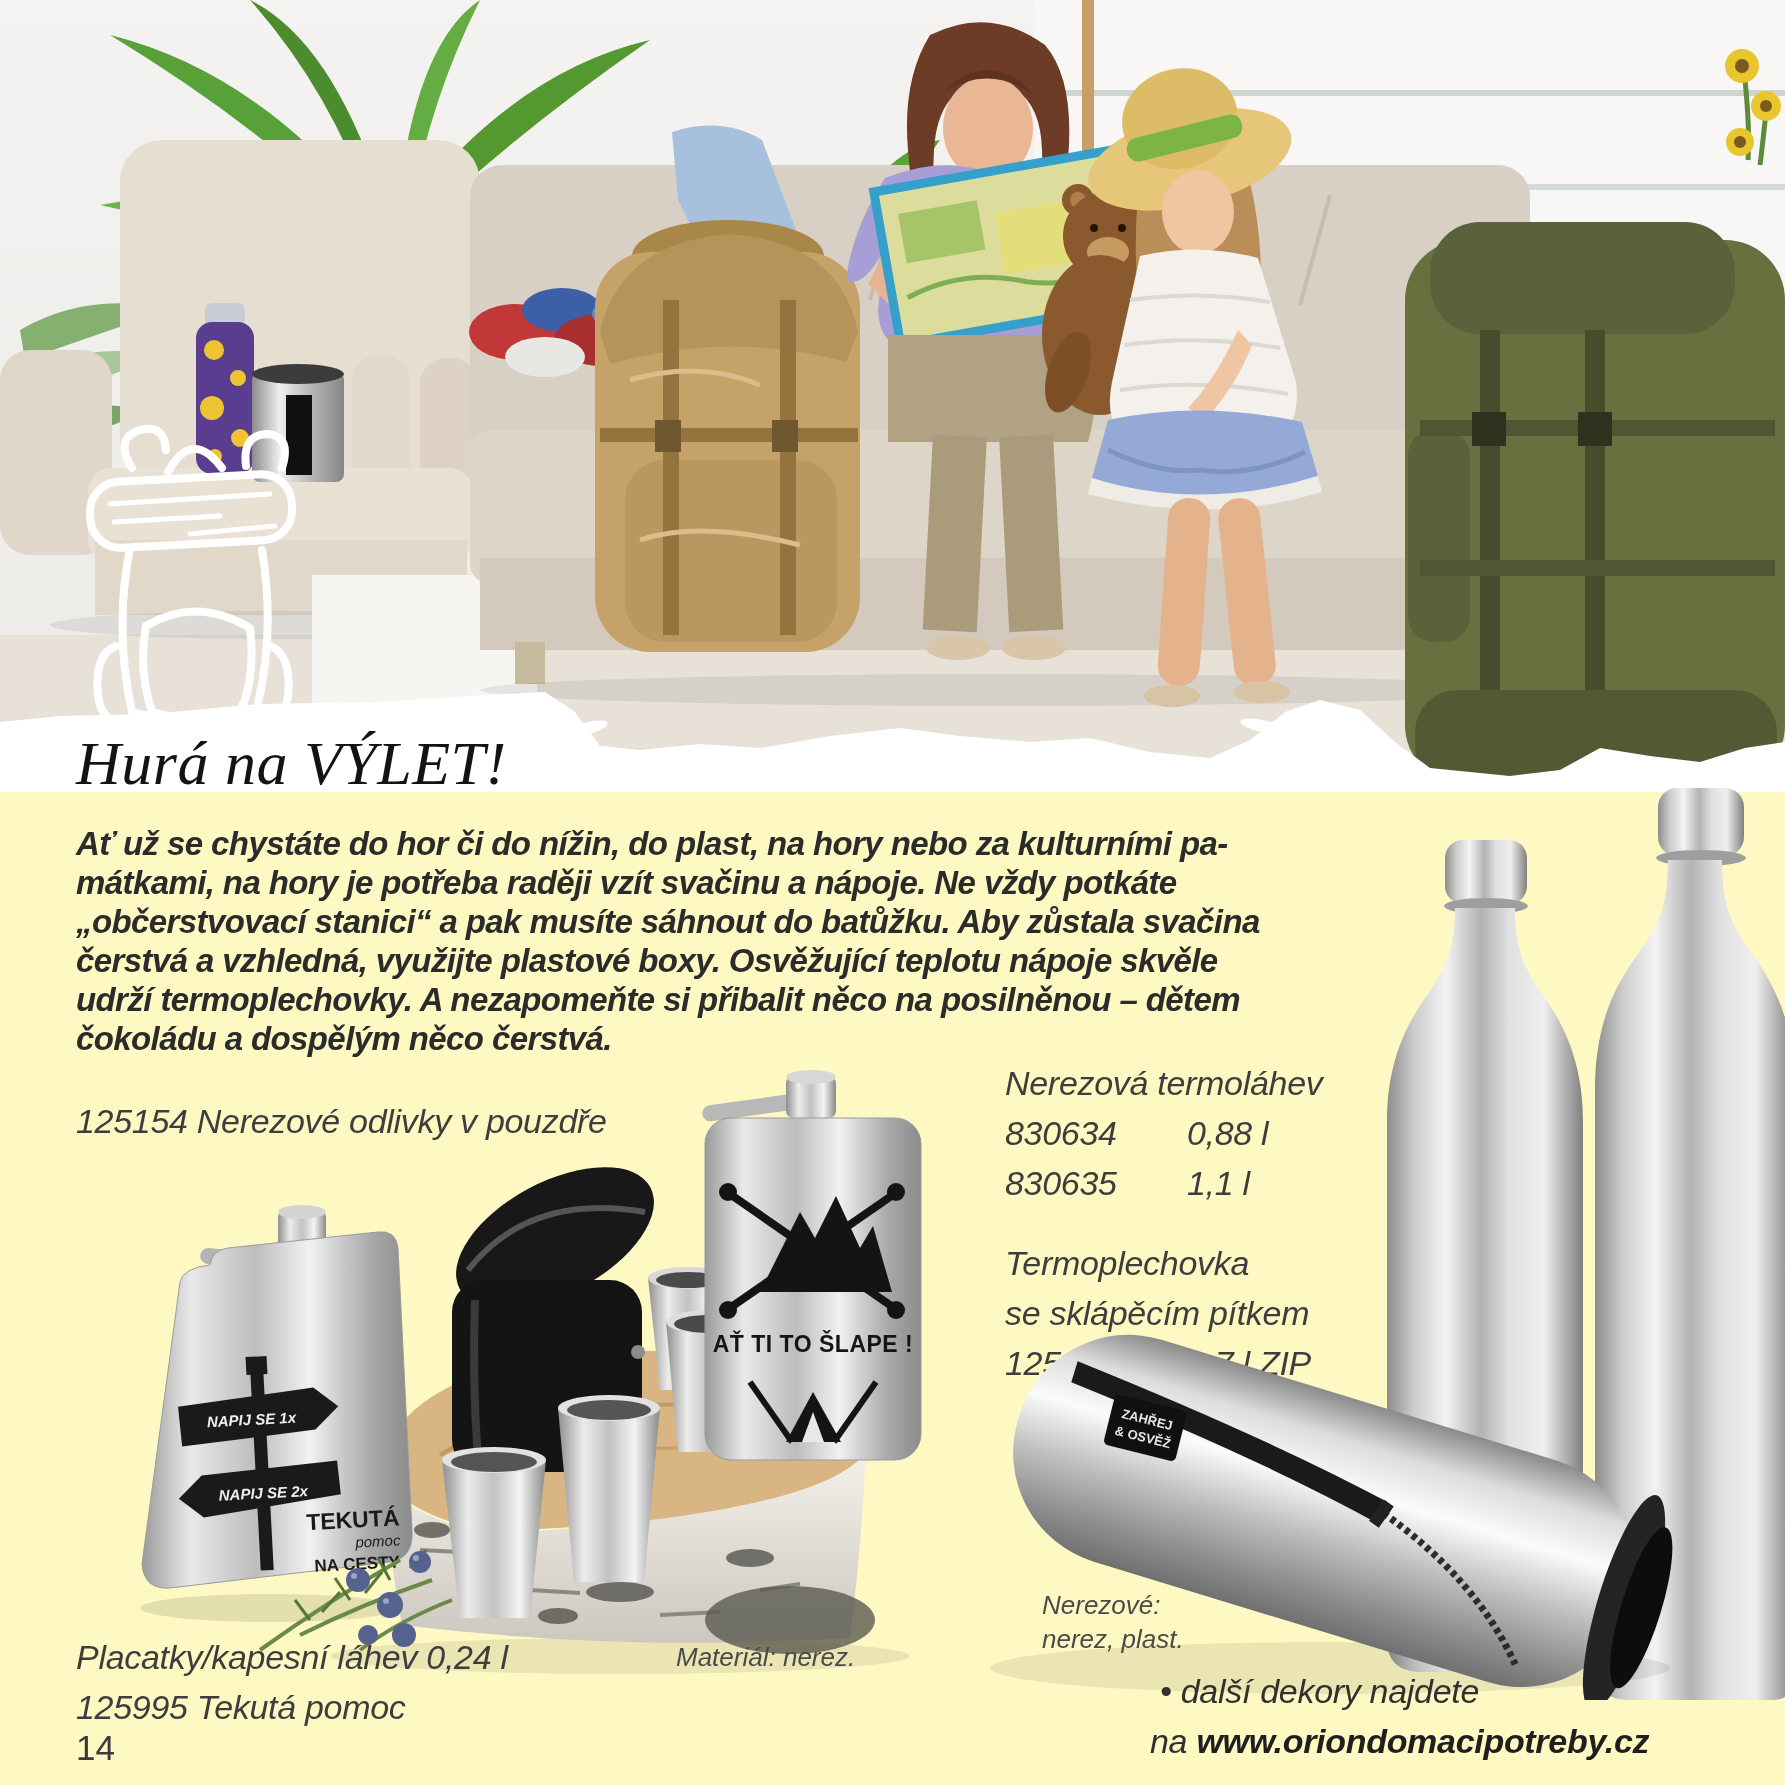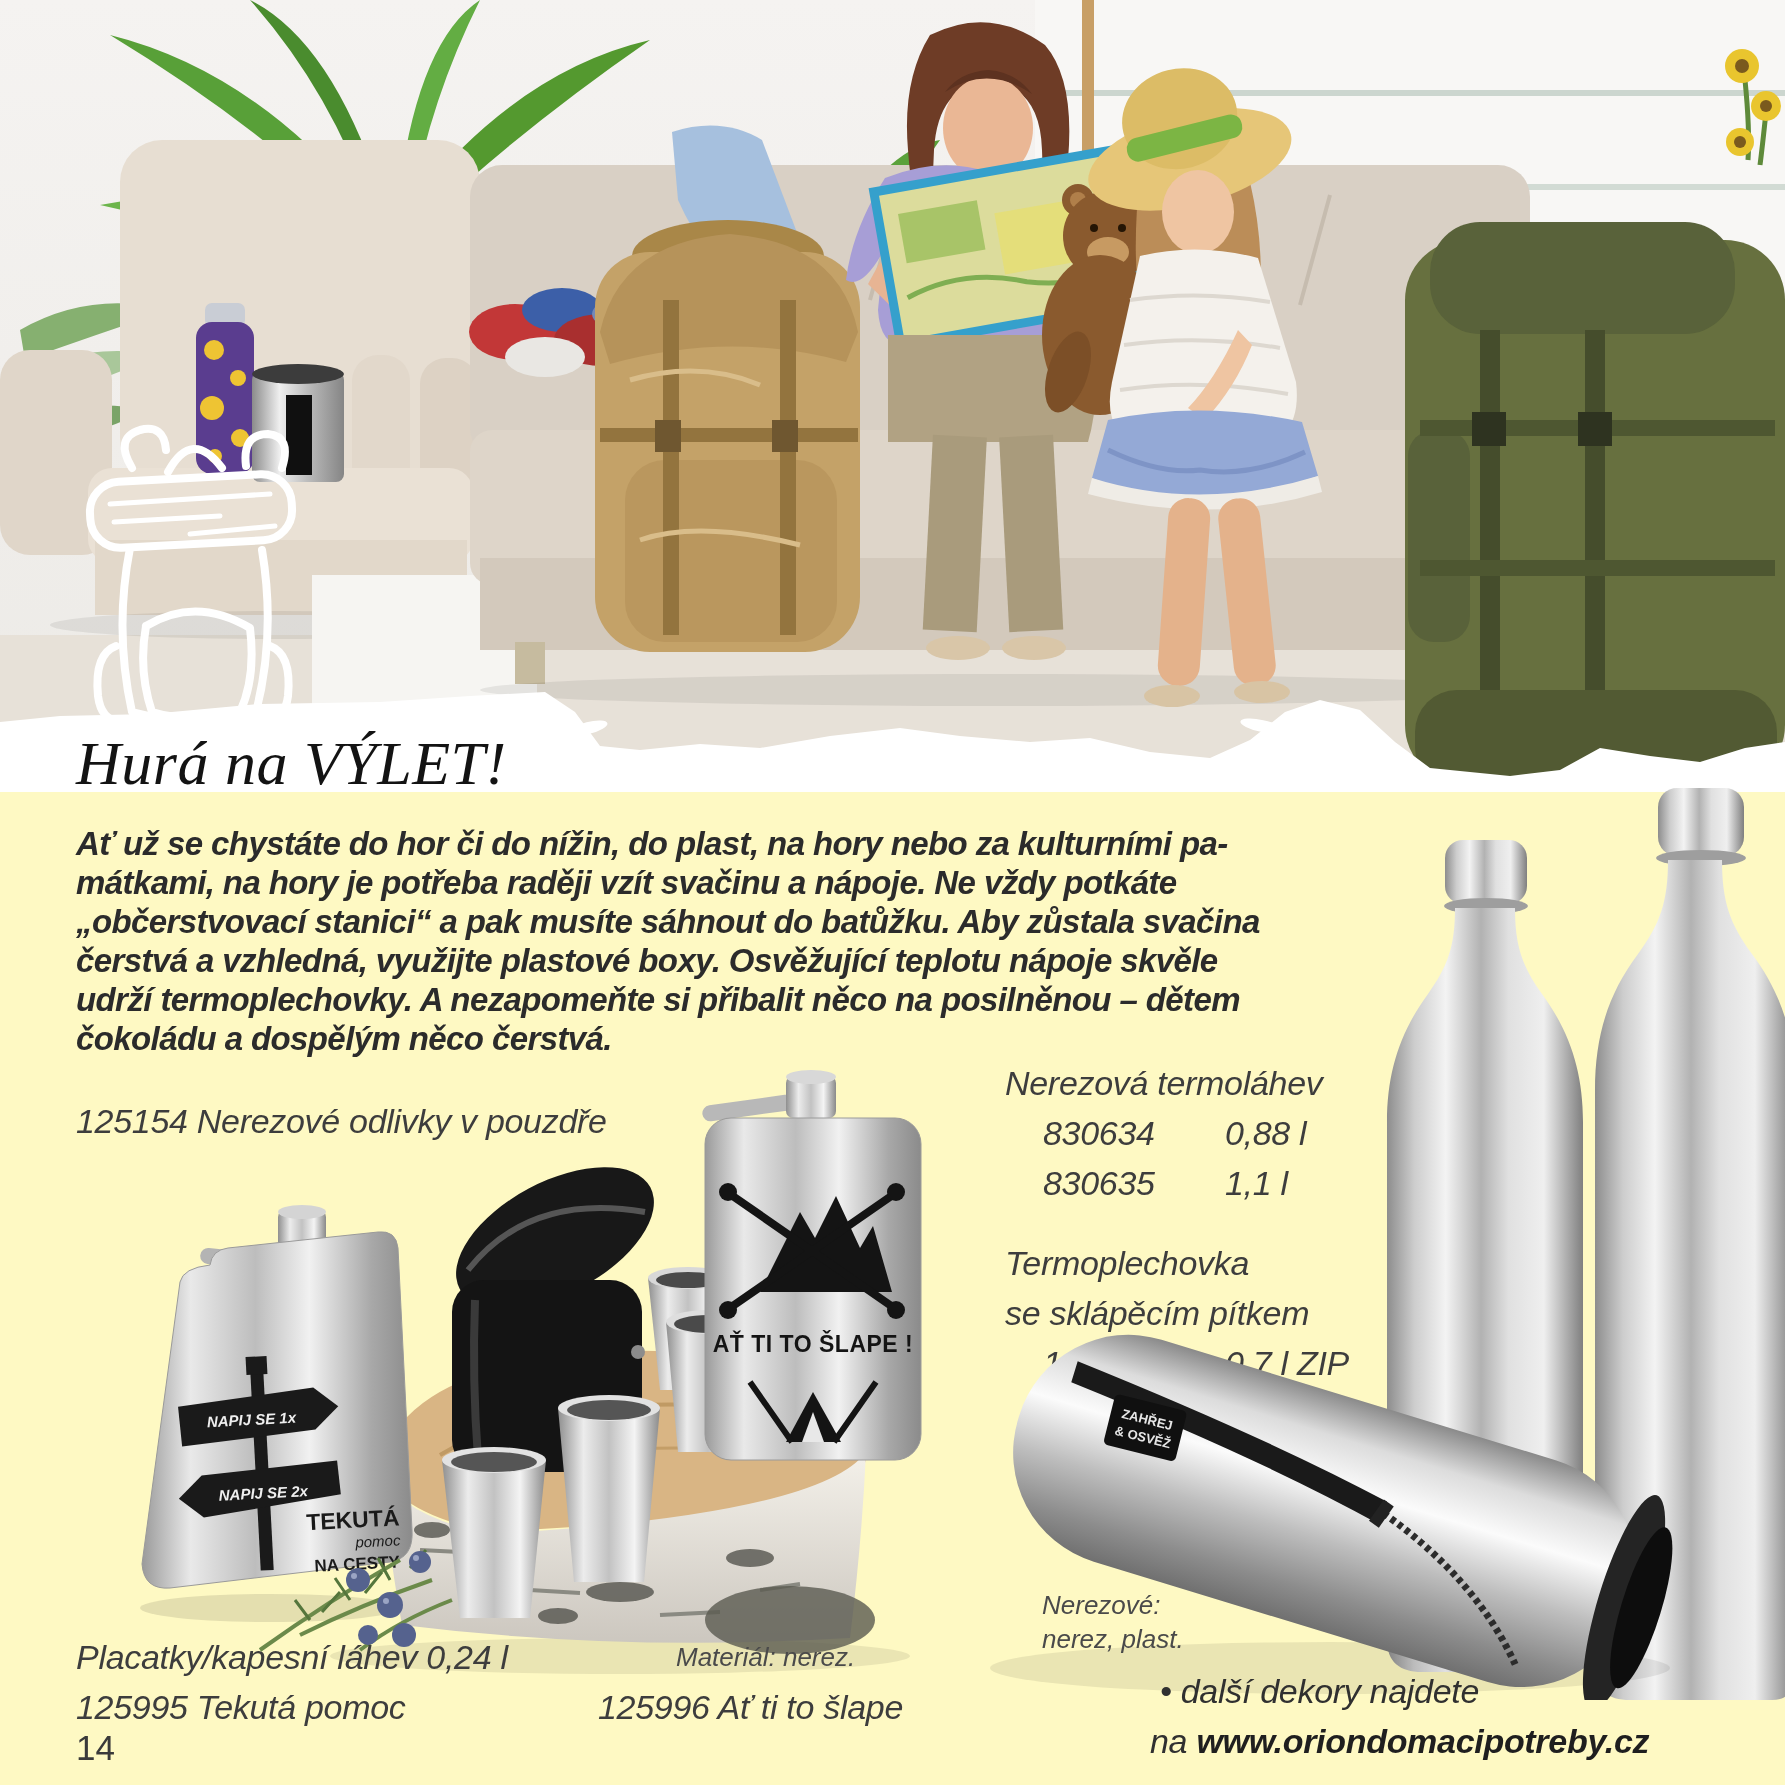--- a/index.html
+++ b/index.html
@@ -4,21 +4,21 @@
 <style>
   html,body{margin:0;padding:0;background:#fff;}
   .page{position:relative;width:1785px;height:1785px;background:#fef9c3;overflow:hidden;
         font-family:"Liberation Sans",sans-serif;}
   .abs{position:absolute;}
   .page-title{font-family:"Liberation Serif",serif;font-style:italic;font-size:62px;
               color:#131313;letter-spacing:.5px;}
   .intro{font-style:italic;font-size:33px;line-height:39px;font-weight:600;
          color:#2b2b2b;letter-spacing:-.6px;width:1320px;}
   .prod{font-style:italic;font-size:34px;line-height:50px;color:#3d3d3d;letter-spacing:-.3px;}
-  .prod .code{display:inline-block;width:182px;margin-left:38px;}
+  .prod .code{display:inline-block;width:182px;}
   .small-note{font-style:italic;font-size:26px;line-height:34px;color:#4a4a4a;}
   .url{font-weight:700;color:#1f1f1f;}
   .pagenum{font-size:35px;color:#3a3a3a;}
   svg text{font-family:"Liberation Sans",sans-serif;}
 </style>
 </head>
 <body>
 
 <div class="page">
 
@@ -432,21 +432,20 @@
     <div>nerez, plast.</div>
   </div>
 
   <div class="abs prod" style="left:76px;top:1632px">
     <div>Placatky/kapesní láhev 0,24 l</div>
     <div>125995 Tekutá pomoc</div>
   </div>
 
   <div class="abs small-note" style="left:676px;top:1640px">Materiál: nerez.</div>
 
-  <div class="abs prod" style="left:598px;top:1682px">125996 Ať ti to šlape</div>
 
   <div class="abs prod" style="left:1150px;top:1666px;color:#303030">
     <div style="padding-left:10px">• další dekory najdete</div>
     <div><span>na </span><span class="url">www.oriondomacipotreby.cz</span></div>
   </div>
 
   <div class="abs pagenum" style="left:76px;top:1728px">14</div>
 
 </div>
 

